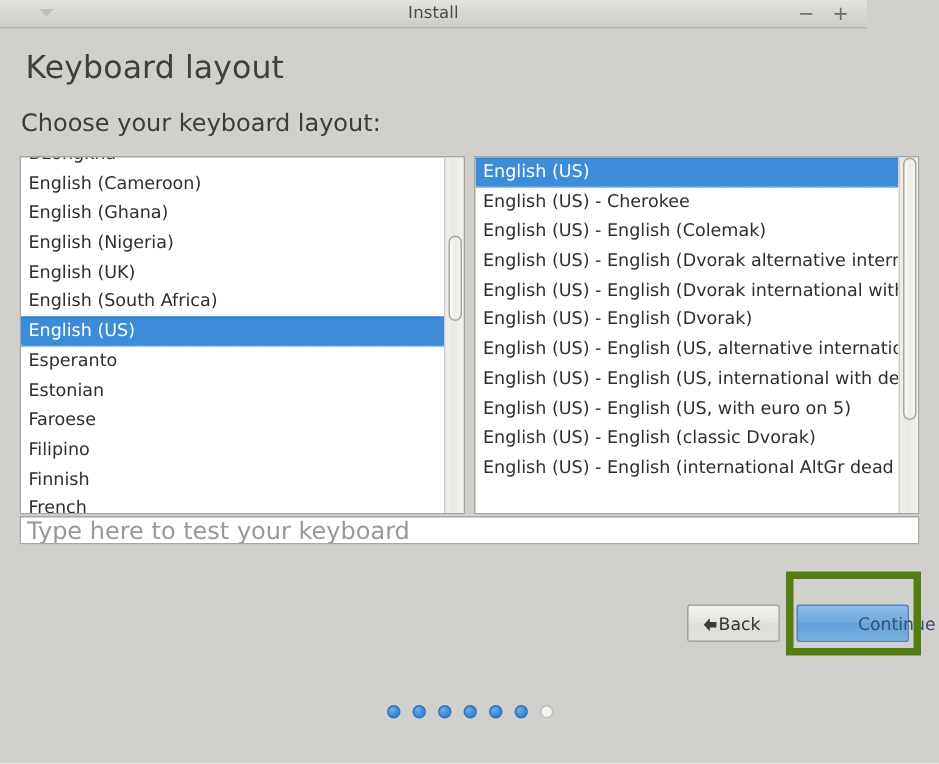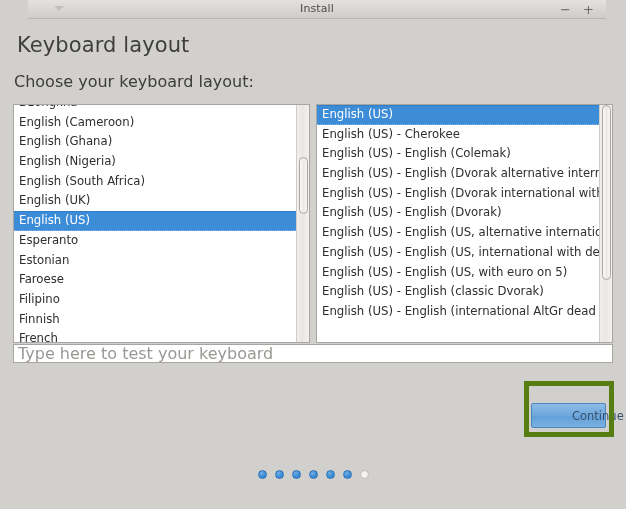--- a/index.html
+++ b/index.html
@@ -24,21 +24,20 @@
 
   
   .titlebar {
     position: absolute;
     left: 0; top: 0;
     width: 578px;
     height: 19px;
     background: linear-gradient(to bottom, #e4e2df 0%, #d7d5d2 60%, #cfcdc9 100%);
     border-bottom: 1px solid #b9b7b3;
     box-sizing: border-box;
-    margin-left: 28px;
   }
   .titlebar-title {
     position: absolute;
     left: 0; right: 0; top: 2px;
     text-align: center;
     font-size: 11px;
     color: #4b4b4b;
     letter-spacing: 0.1px;
   }
   .tb-menu-icon {
@@ -260,22 +259,22 @@
 
   <div class="page-title">Keyboard layout</div>
   <div class="choose-label">Choose your keyboard layout:</div>
 
   <div class="listpanel left">
     <div class="list-inner left-scroll" id="layout-list-inner">
         <div class="list-row">Dzongkha</div>
         <div class="list-row">English (Cameroon)</div>
         <div class="list-row">English (Ghana)</div>
         <div class="list-row">English (Nigeria)</div>
+        <div class="list-row">English (UK)</div>
         <div class="list-row">English (South Africa)</div>
-        <div class="list-row">English (UK)</div>
         <div class="list-row selected">English (US)</div>
         <div class="list-row">Esperanto</div>
         <div class="list-row">Estonian</div>
         <div class="list-row">Faroese</div>
         <div class="list-row">Filipino</div>
         <div class="list-row">Finnish</div>
         <div class="list-row">French</div>
       </div>
     <div class="sb-track">
       <div class="sb-thumb" id="layout-sb-thumb" style="top: 22%; height: 24%;"></div>
@@ -297,20 +296,26 @@
         <div class="list-row">English (US) - English (international AltGr dead keys)</div>
       </div>
     <div class="sb-track">
       <div class="sb-thumb" id="variant-sb-thumb" style="top: 0%; height: 74%;"></div>
     </div>
   </div>
 
   <input class="test-entry" type="text" placeholder="Type here to test your keyboard" style="">
 
 
+  <button class="btn btn-back">
+    <svg class="back-arrow" viewBox="0 0 11 11">
+      <path d="M5.2 1.2 L1.2 5.5 L5.2 9.8 L5.2 7.4 L9.6 7.4 L9.6 3.6 L5.2 3.6 Z" fill="#3a3a3a"></path>
+    </svg>
+    <span class="lbl">Back</span>
+  </button>
 
   <button class="btn btn-continue">Continue</button>
 
   <div class="highlight-box"></div>
 
   <div class="dots" id="progress-dots">
       <div class="dot on"></div>
       <div class="dot on"></div>
       <div class="dot on"></div>
       <div class="dot on"></div>

